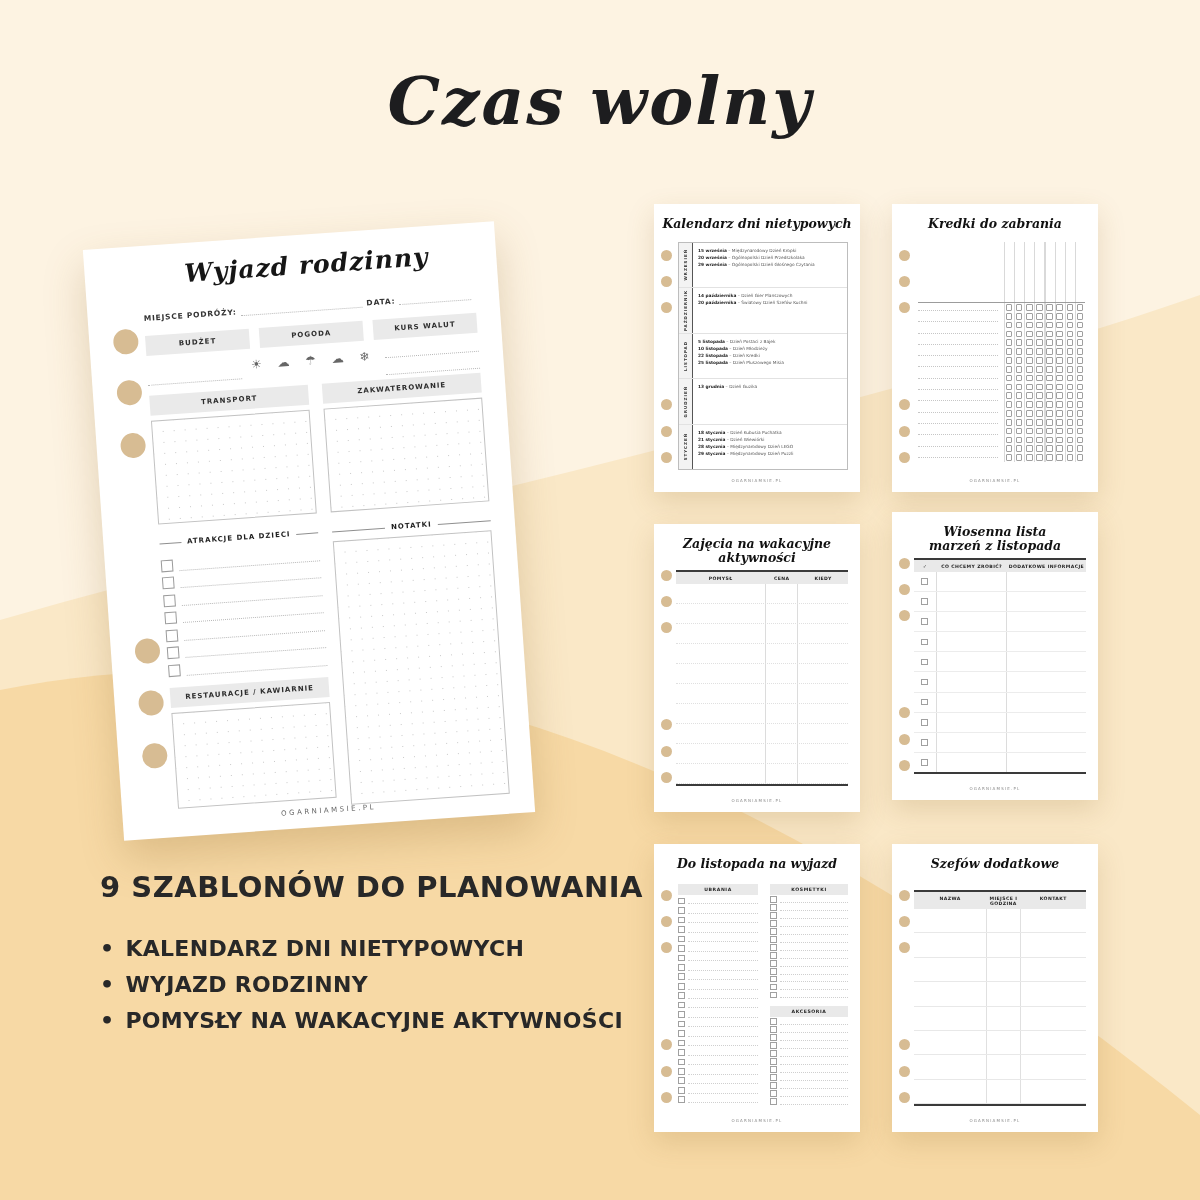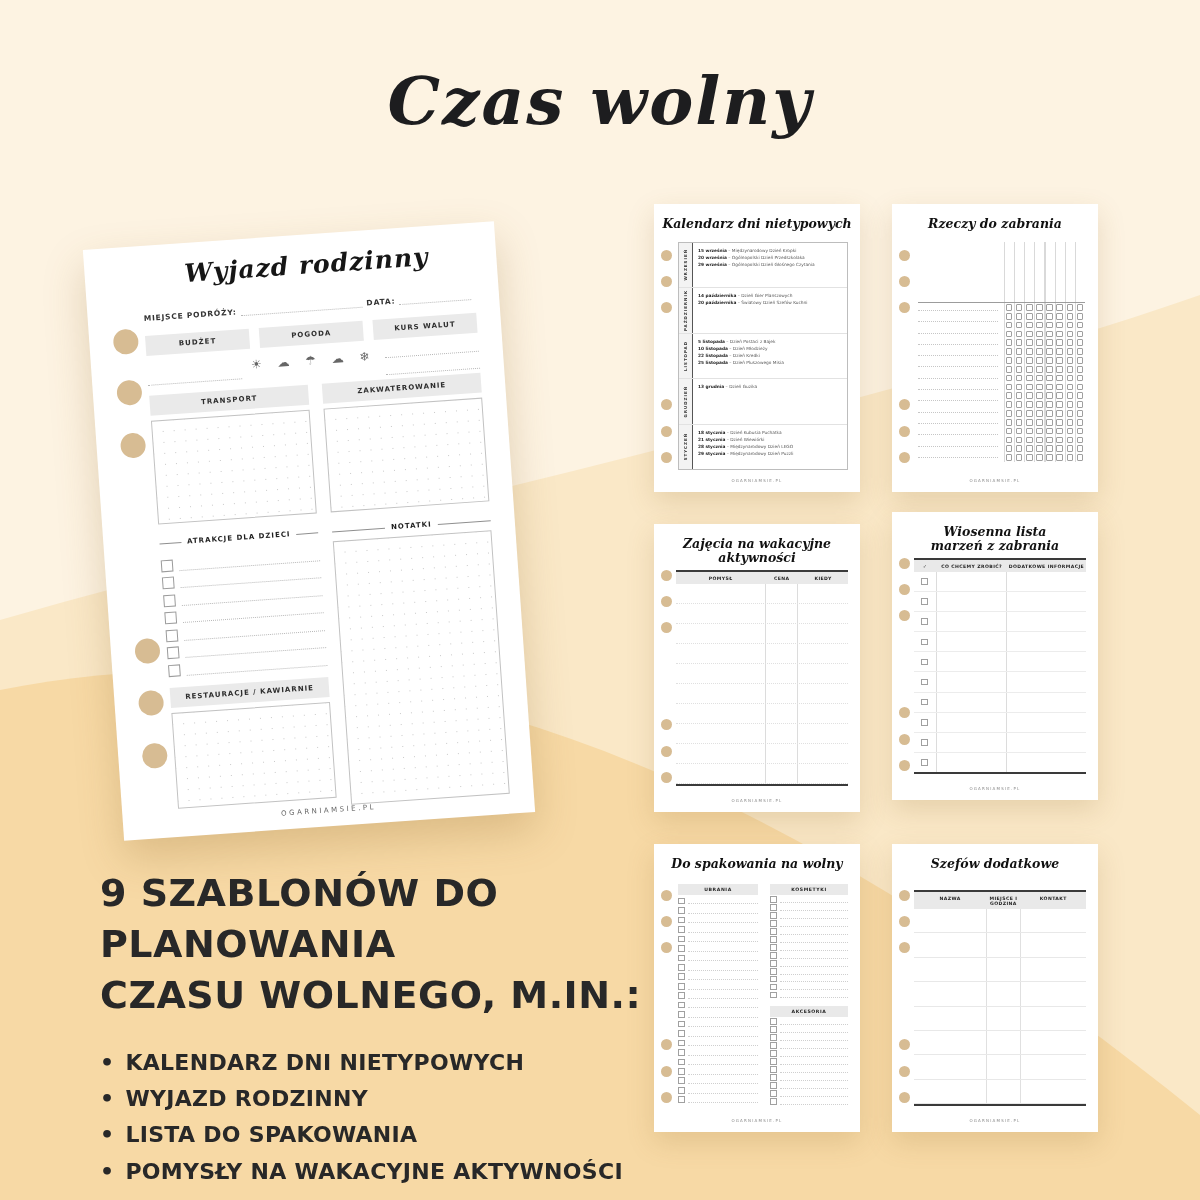--- a/index.html
+++ b/index.html
@@ -136,21 +136,21 @@
   .bar5.mid{margin-top:6px;}
 
   
   #p6 .c1{width:42%}#p6 .c2{width:20%}#p6 .c3{width:38%}
   #p6 .tbody{background-image:linear-gradient(#e0e0e0,#e0e0e0),linear-gradient(#e0e0e0,#e0e0e0);
     background-size:1px 100%,1px 100%;background-position:42% 0,62% 0;}
   #p6 .trow{border-bottom:1px solid #e8e8e8;}
 
   
   .promo{position:absolute;left:100px;top:868px;width:560px;color:#282828;}
-  .promo-h{font-size:38px;font-weight:800;letter-spacing:.5px;line-height:1.34;}
+  .promo-h{font-size:29px;font-weight:800;letter-spacing:.5px;line-height:1.34;}
   .promo-bullets{margin-top:24px;}
   .bullet{font-size:22px;font-weight:700;line-height:1.65;display:flex;gap:11px;letter-spacing:.3px;}
   .bullet::before{content:"•";flex:none;}
 </style>
 </head>
 <body>
 
 <div class="canvas">
 
   <svg class="bg" viewBox="0 0 1200 1200" aria-hidden="true">
@@ -320,21 +320,21 @@
 
   <div class="sp" id="p2">
     <div>
         <div class="hole"></div>
         <div class="hole"></div>
         <div class="hole"></div>
         <div class="hole"></div>
         <div class="hole"></div>
         <div class="hole"></div>
       </div>
-    <div class="sp-title">Rzeczy do zabrania</div>
+    <div class="sp-title">Kredki do zabrania</div>
     <div class="rz-head vlines"></div>
     <div class="rz-rule"></div>
     <div class="rz-items">
         <div class="dline"></div>
         <div class="dline"></div>
         <div class="dline"></div>
         <div class="dline"></div>
         <div class="dline"></div>
         <div class="dline"></div>
         <div class="dline"></div>
@@ -534,21 +534,21 @@
     <div>
         <div class="hole"></div>
         <div class="hole"></div>
         <div class="hole"></div>
         <div class="hole"></div>
         <div class="hole"></div>
         <div class="hole"></div>
       </div>
     <div class="sp-title">
       <div>Wiosenna lista</div>
-      <div>marzeń z zabrania</div>
+      <div>marzeń z listopada</div>
     </div>
     <div class="sp-table">
       <div class="thead">
         <div class="c1">✓</div>
         <div class="c2">CO CHCEMY ZROBIĆ?</div>
         <div class="c3">DODATKOWE INFORMACJE</div>
       </div>
       <div class="tbody">
           <div class="trow">
             <span class="chk4"></span>
@@ -587,21 +587,21 @@
 
   <div class="sp" id="p5">
     <div>
         <div class="hole"></div>
         <div class="hole"></div>
         <div class="hole"></div>
         <div class="hole"></div>
         <div class="hole"></div>
         <div class="hole"></div>
       </div>
-    <div class="sp-title">Do spakowania na wolny</div>
+    <div class="sp-title">Do listopada na wyjazd</div>
     <div class="pk-col pk-left">
       <div class="bar5">UBRANIA</div>
       <div class="rows5">
           <div class="prow">
           <span class="chk4"></span>
           <div class="dline"></div>
         </div>
           <div class="prow">
           <span class="chk4"></span>
           <div class="dline"></div>
@@ -821,31 +821,27 @@
           <div class="trow"></div>
           <div class="trow"></div>
         </div>
     </div>
     <div class="page-footer sp-footer">OGARNIAMSIE.PL</div>
   </div>
 
   <div class="promo">
     <div class="promo-h">
       <div>9 SZABLONÓW DO PLANOWANIA</div>
-      <div>CZASU WOLNEGO, M.IN.:</div>
     </div>
     <div class="promo-bullets">
         <div class="bullet">
           <span>KALENDARZ DNI NIETYPOWYCH</span>
         </div>
         <div class="bullet">
           <span>WYJAZD RODZINNY</span>
         </div>
         <div class="bullet">
-          <span>LISTA DO SPAKOWANIA</span>
-        </div>
-        <div class="bullet">
           <span>POMYSŁY NA WAKACYJNE AKTYWNOŚCI</span>
         </div>
       </div>
   </div>
 
 </div>
 
 </body></html>

